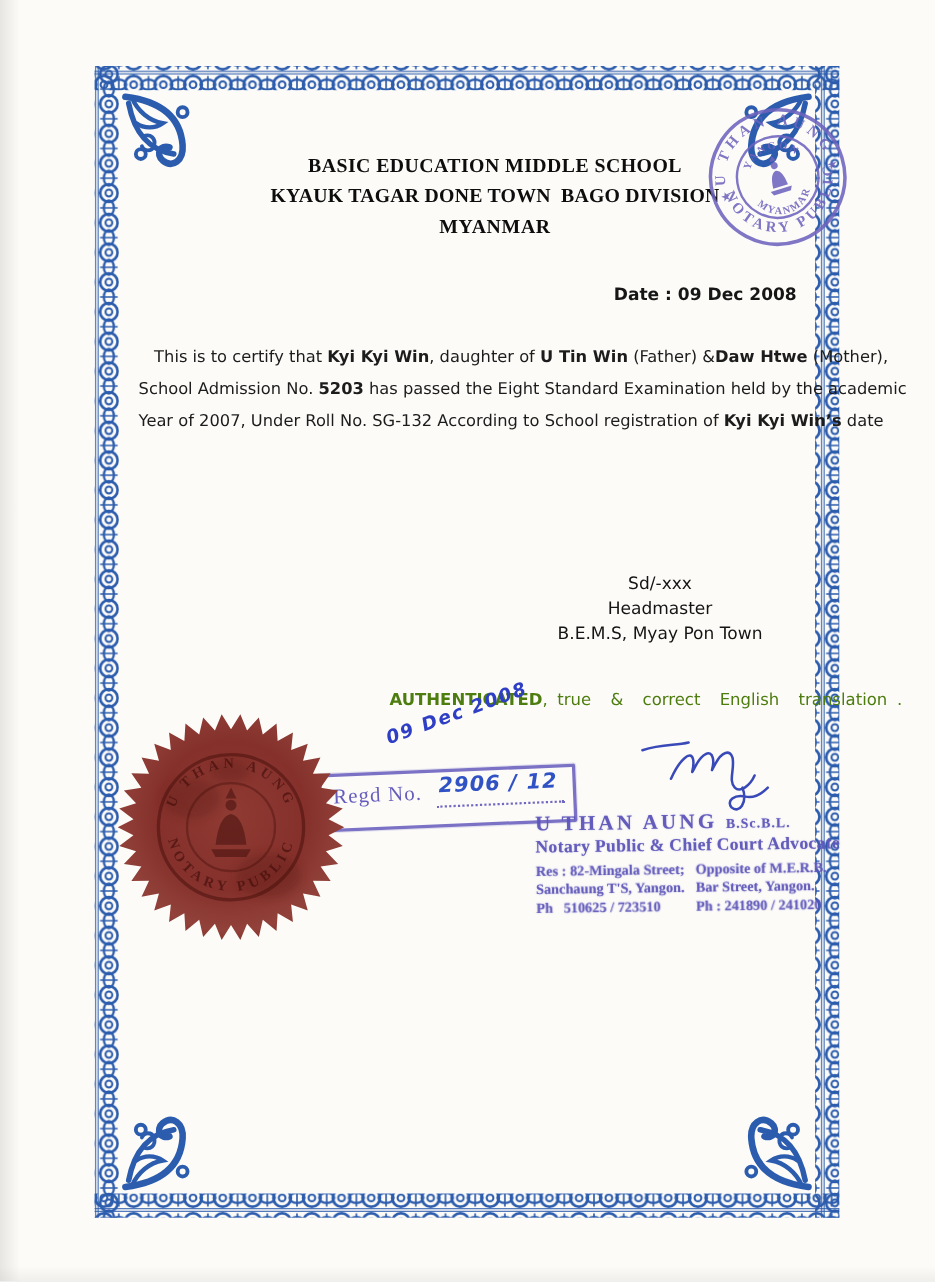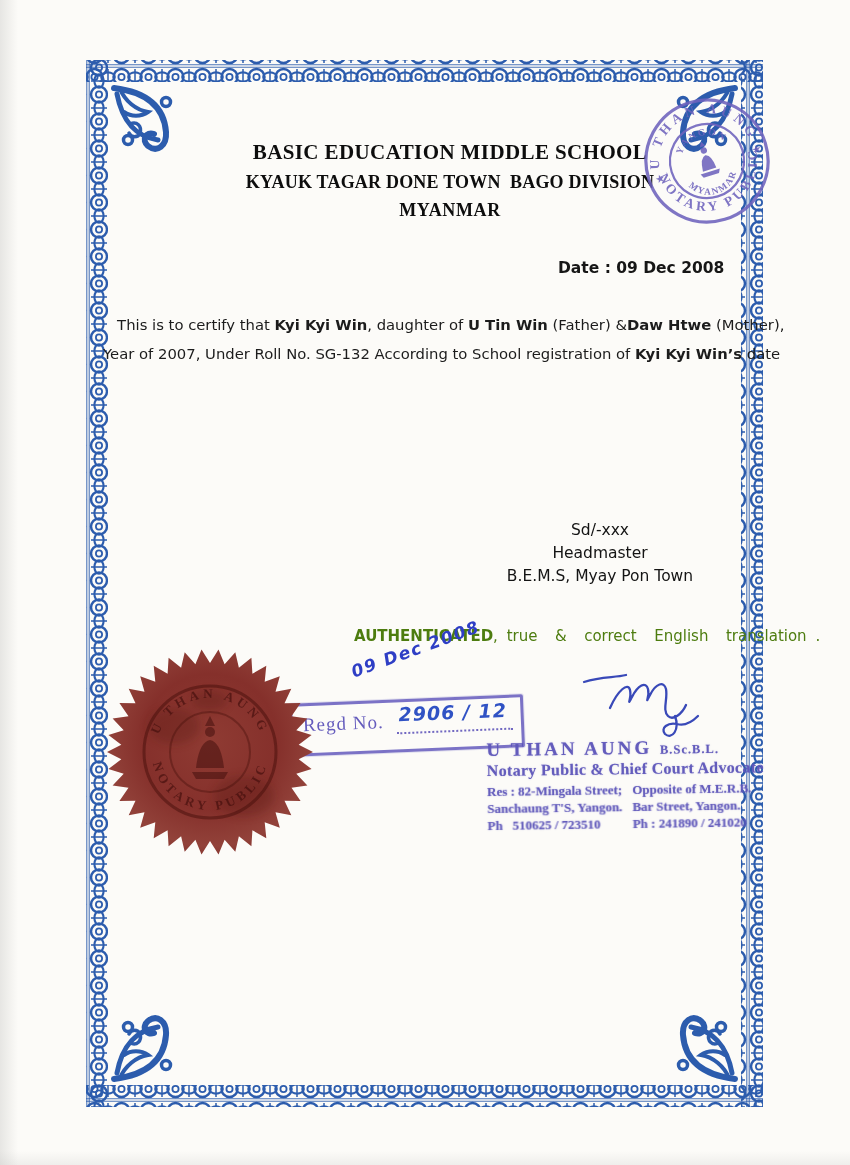--- a/index.html
+++ b/index.html
@@ -11,26 +11,26 @@
         pointer-events:none;}
   .abs{position:absolute;}
 
   
   .title{left:160px;top:84px;width:540px;text-align:center;
          font-family:"DejaVu Serif",serif;font-style:italic;font-weight:700;
          font-size:37px;letter-spacing:3px;color:#3f372f;
          text-shadow:0 0 1px rgba(63,55,47,.45);}
   .school{left:200px;top:140px;width:500px;text-align:center;
           font-family:"Liberation Serif",serif;font-weight:700;color:#0d0d0d;}
-  .school .l1{font-size:21px;letter-spacing:.4px;}
+  .school .l1{font-size:18px;letter-spacing:.4px;}
   .school .l2{font-size:18px;letter-spacing:.2px;margin-top:7px;white-space:pre;}
   .school .l3{font-size:18px;letter-spacing:.6px;margin-top:7px;}
   .dateline{left:558px;top:259px;font-size:15.5px;font-weight:700;color:#161616;}
   .body-par{left:103px;top:310px;width:660px;color:#1c1c1c;}
-  .body-par .ln{white-space:pre;font-size:14.8px;line-height:29px;}
+  .body-par .ln{white-space:pre;font-size:14.8px;line-height:29px;padding-left:23px;}
   .sig-block{left:440px;top:519px;width:320px;text-align:center;color:#141414;
              font-size:15.5px;line-height:23px;}
   .auth{left:354px;top:627px;font-size:15px;color:#4d7c0f;white-space:pre;word-spacing:4px;}
 
   
   .hand-date{left:352px;top:662px;color:#2e3ec5;font-size:17px;font-weight:700;
              font-style:italic;letter-spacing:1.5px;transform:rotate(-20deg);
              transform-origin:left center;white-space:pre;}
   .regd{left:290px;top:699px;width:228px;height:47px;border:3px solid rgba(90,80,185,.8);
         border-radius:2px;transform:rotate(-2.4deg);box-shadow:0 0 0 1px rgba(90,80,185,.15);}
@@ -100,20 +100,21 @@
   <div class="abs school">
     <div class="l1">BASIC EDUCATION MIDDLE SCHOOL</div>
     <div class="l2">KYAUK TAGAR DONE TOWN  BAGO DIVISION</div>
     <div class="l3">MYANMAR</div>
   </div>
 
   <div class="abs dateline">Date : 09 Dec 2008</div>
 
   <div class="abs body-par">
     <div class="ln"><span>   This is to certify that </span><span style="font-weight: 700;">Kyi Kyi Win</span><span>, daughter of </span><span style="font-weight: 700;">U Tin Win</span><span> (Father) &amp;</span><span style="font-weight: 700;">Daw Htwe</span><span> (Mother),</span></div>
+    <div class="ln"><span>School Admission No. </span><span style="font-weight: 700;">5203</span><span> has passed the Eight Standard Examination held by the academic</span></div>
     <div class="ln"><span>Year of 2007, Under Roll No. </span><span style="font-weight: 400; text-align: center;">SG-132</span><span> According to School registration of </span><span style="font-weight: 700;">Kyi Kyi Win’s</span><span> date</span></div>
   </div>
 
   <div class="abs sig-block">
     <div>Sd/-xxx</div>
     <div>Headmaster</div>
     <div>B.E.M.S, Myay Pon Town</div>
   </div>
 
   <div class="abs auth"><span style="font-weight: 700;">AUTHENTICATED</span><span>, true  &amp;  correct  English  translation .</span></div>

